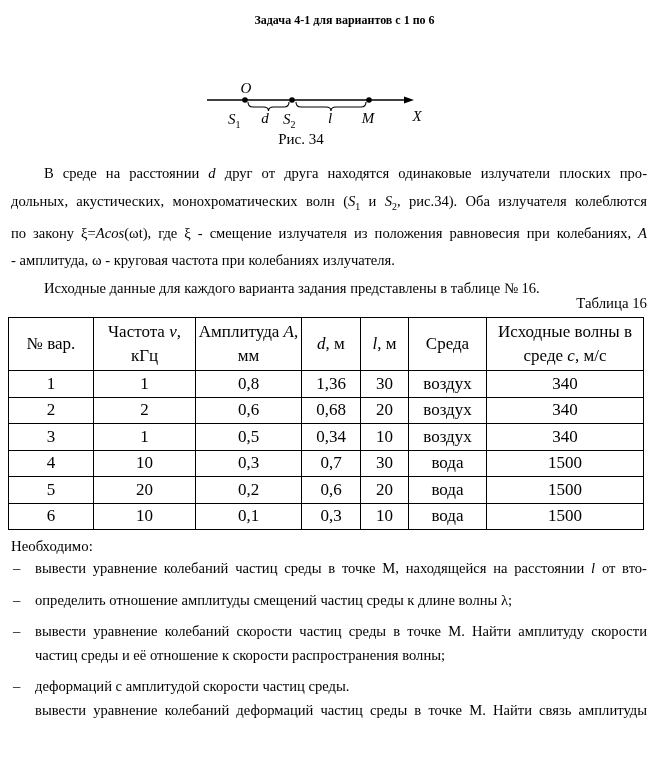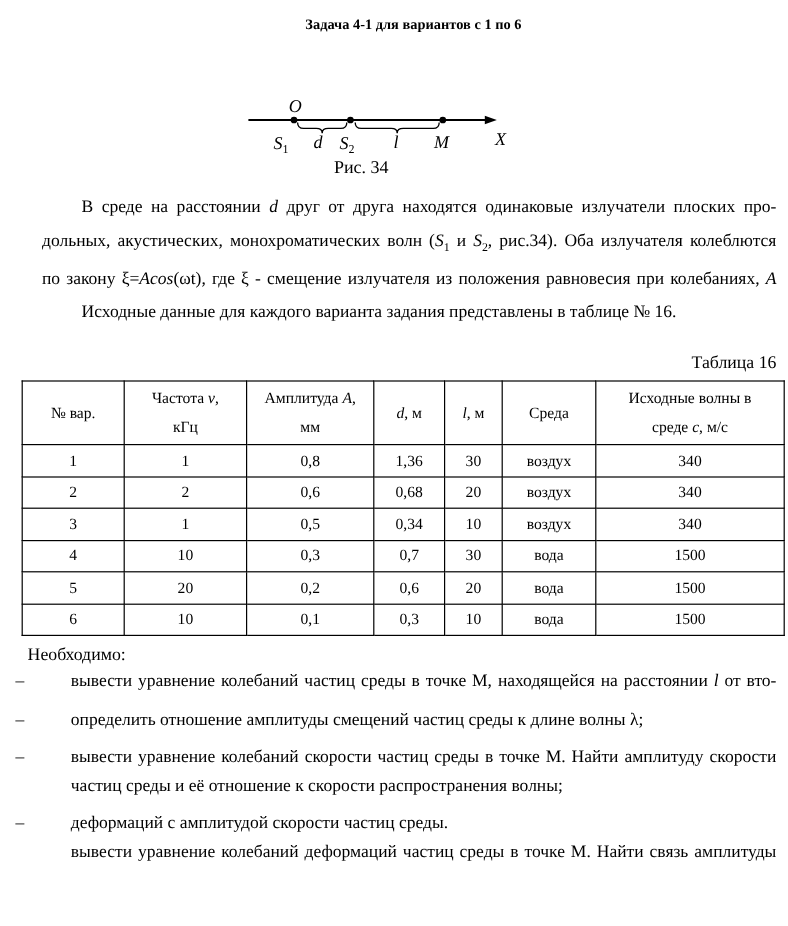--- a/index.html
+++ b/index.html
@@ -11,37 +11,37 @@
   .abs{position:absolute;}
   .title{
     top:13px;left:16px;width:657px;text-align:center;
     font-weight:bold;font-size:12px;
   }
   .figure{top:68px;left:180px;width:260px;height:84px;}
   .fig-text{font-family:"Liberation Serif", serif;font-style:italic;font-size:15px;fill:#000;}
   .fsub{font-size:10px;font-style:normal;}
   .fcap{font-family:"Liberation Serif", serif;font-size:15px;fill:#000;font-style:normal;}
   .intro{top:160px;left:11px;width:636px;font-size:14.6px;}
-  .jline{line-height:27.5px;text-align:justify;text-align-last:justify;margin-left:24px;}
+  .jline{line-height:27.5px;text-align:justify;text-align-last:justify;}
   .jline.last{text-align-last:auto;}
   .indent{text-indent:33px;}
   .i{font-style:italic;}
   .sub{vertical-align:sub;font-size:0.68em;}
   .tab-label{top:295px;right:10px;font-size:14.8px;margin-left:24px;}
   table.dtable{
-    top:317px;left:18px;border-collapse:collapse;table-layout:fixed;
-    font-size:13px;position:absolute;
+    top:317px;left:8px;border-collapse:collapse;table-layout:fixed;
+    font-size:17px;position:absolute;
   }
   table.dtable th, table.dtable td{
     border:1.5px solid #000;text-align:center;vertical-align:middle;
     font-weight:normal;padding:0;line-height:24px;
   }
   tr.hrow th{height:52px;}
   tr.drow td{height:25.5px;}
-  .tasks-heading{top:538px;left:23px;font-size:14.8px;}
+  .tasks-heading{top:538px;left:11px;font-size:14.8px;}
   .tasks{top:557px;left:11px;width:636px;font-size:14.6px;}
   .task{display:flex;margin-bottom:8px;}
   .task .dash{flex:none;width:22px;padding-left:2px;line-height:23.5px;}
   .task .t-text{flex:1;min-width:0;}
   .task .t-text .jline{line-height:23.5px;}
 </style>
 </head>
 <body>
 
 <div class="title abs">Задача 4-1 для вариантов с 1 по 6</div>
@@ -61,20 +61,21 @@
   <text class="fig-text" x="330" y="123" text-anchor="middle">l</text>
   <text class="fig-text" x="368" y="123" text-anchor="middle">M</text>
   <text class="fig-text" x="417" y="121" text-anchor="middle">X</text>
   <text class="fcap" x="301" y="144" text-anchor="middle">Рис. 34</text>
 </svg>
 
 <div class="intro abs">
   <div class="jline indent"><span>В среде на расстоянии </span><span class="i">d</span><span> друг от друга находятся одинаковые излучатели плоских про-</span></div>
   <div class="jline"><span>дольных, акустических, монохроматических волн (</span><span class="i">S</span><span class="sub">1</span><span> и </span><span class="i">S</span><span class="sub">2</span><span>, рис.34). Оба излучателя колеблются</span></div>
   <div class="jline"><span>по закону ξ=</span><span class="i">Acos</span><span>(ωt), где ξ - смещение излучателя из положения равновесия при колебаниях, </span><span class="i">A</span></div>
+  <div class="jline last"><span>- амплитуда, ω - круговая частота при колебаниях излучателя.</span></div>
   <div class="jline last indent">Исходные данные для каждого варианта задания представлены в таблице № 16.</div>
 </div>
 
 <div class="tab-label abs">Таблица 16</div>
 
 <table class="dtable">
   <colgroup>
     <col style="width:85px">
       <col style="width:102px">
       <col style="width:106px">

